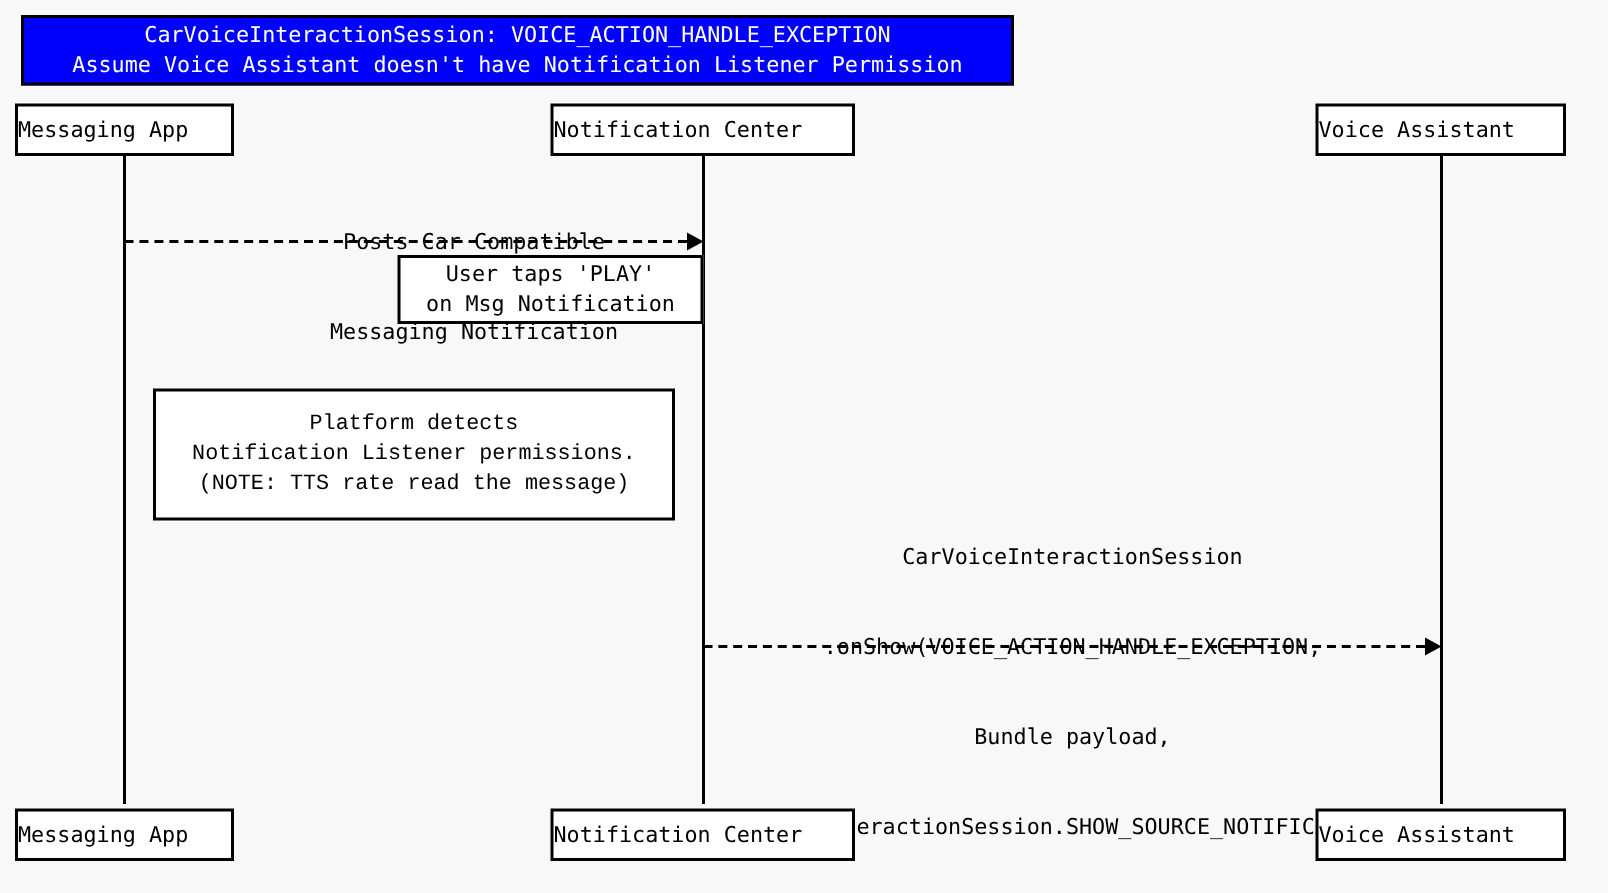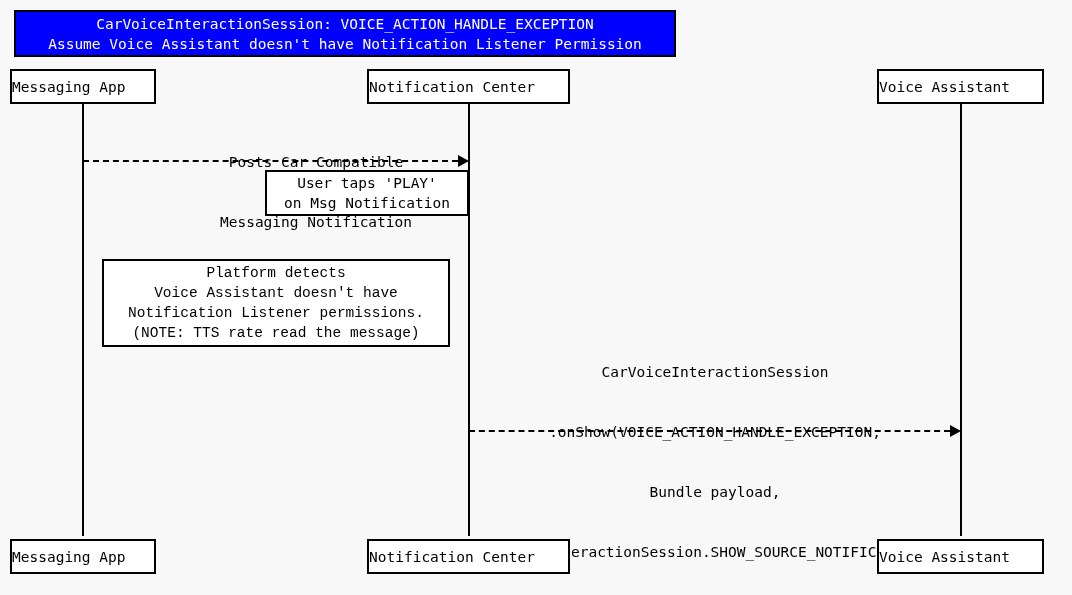--- a/index.html
+++ b/index.html
@@ -136,21 +136,20 @@
   <div class="msg" style="left:83px; top:160px; width:375px;"></div>
   <div class="arrowhead" style="left:458px; top:155px;"></div>
 
   <div class="note" style="left:246px; top:170px; width:204px; height:46px;margin-left:19px;">
     <div>User taps 'PLAY'</div>
     <div>on Msg Notification</div>
   </div>
 
   <div class="note" style="left:102px; top:259px; width:348px; height:88px;font-family:Liberation Mono, monospace;">
     <div>Platform detects</div>
-    <div>Voice Assistant doesn't have</div>
     <div>Notification Listener permissions.</div>
     <div>(NOTE: TTS rate read the message)</div>
   </div>
 
   <div class="msg-label" style="left:469px; top:322px; width:492px;">
     <div>CarVoiceInteractionSession</div>
     <div>.onShow(VOICE_ACTION_HANDLE_EXCEPTION,</div>
     <div>Bundle payload,</div>
     <div>VoiceInteractionSession.SHOW_SOURCE_NOTIFICATION)</div>
   </div>

